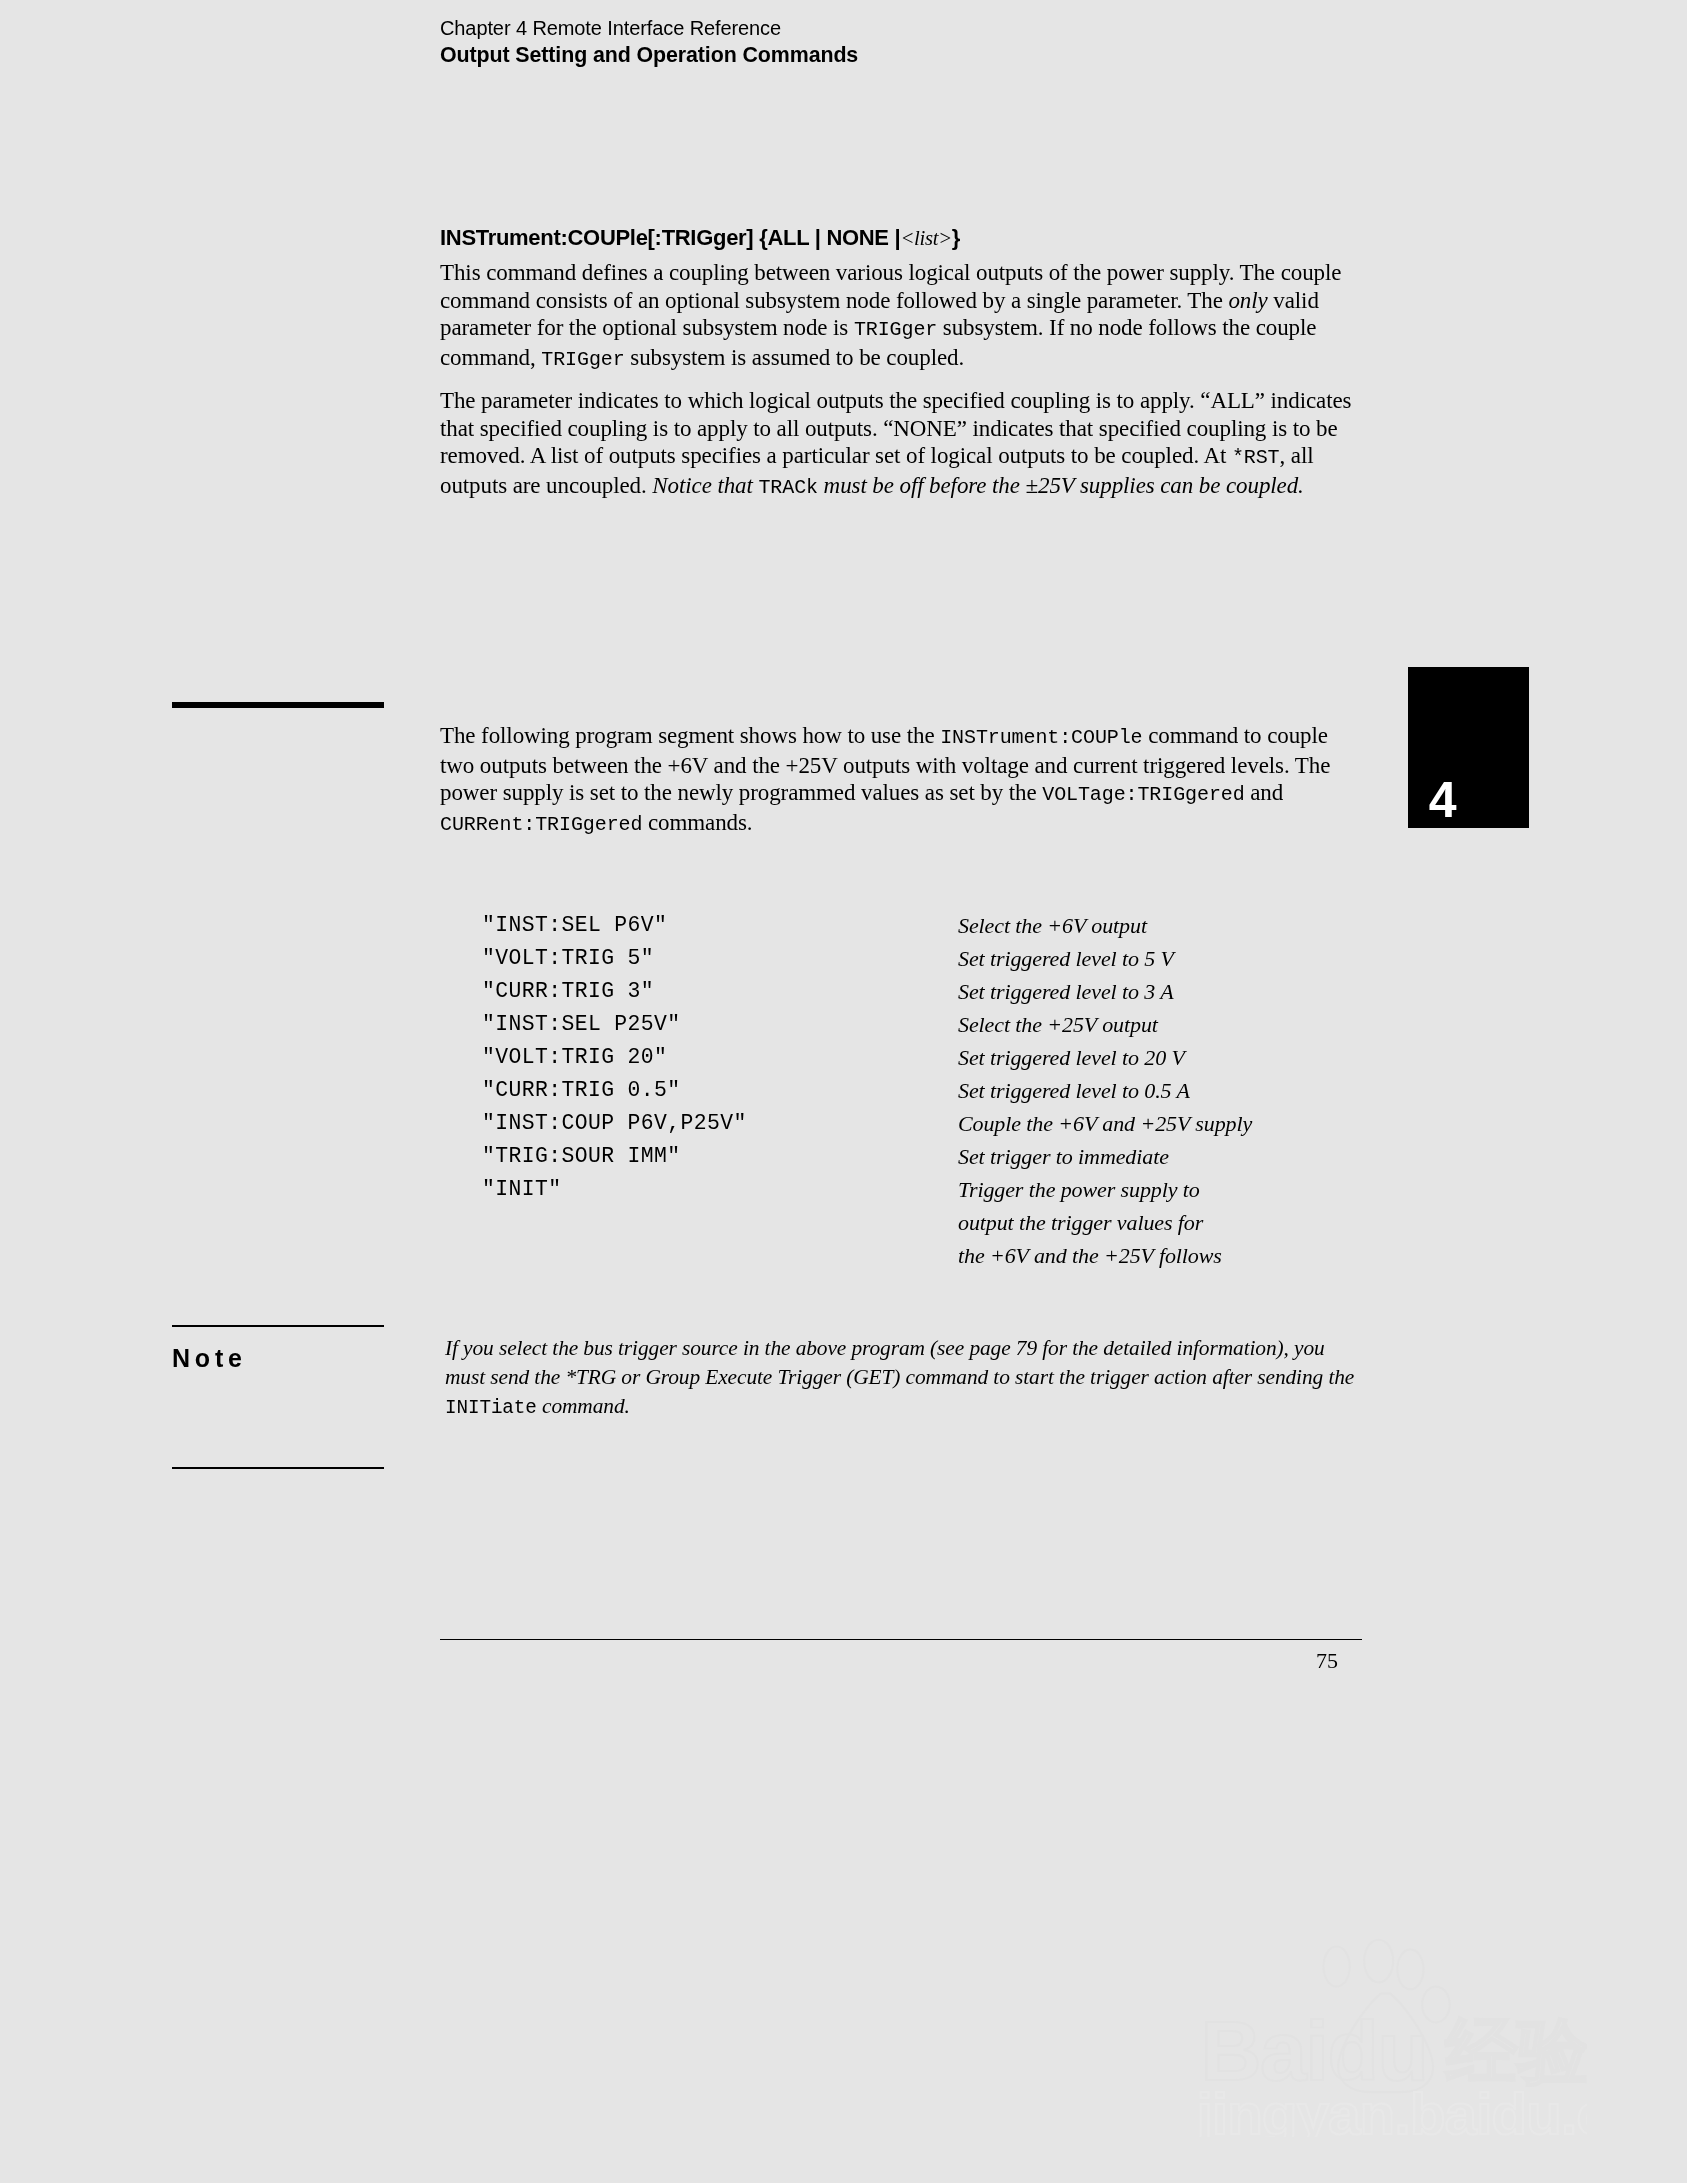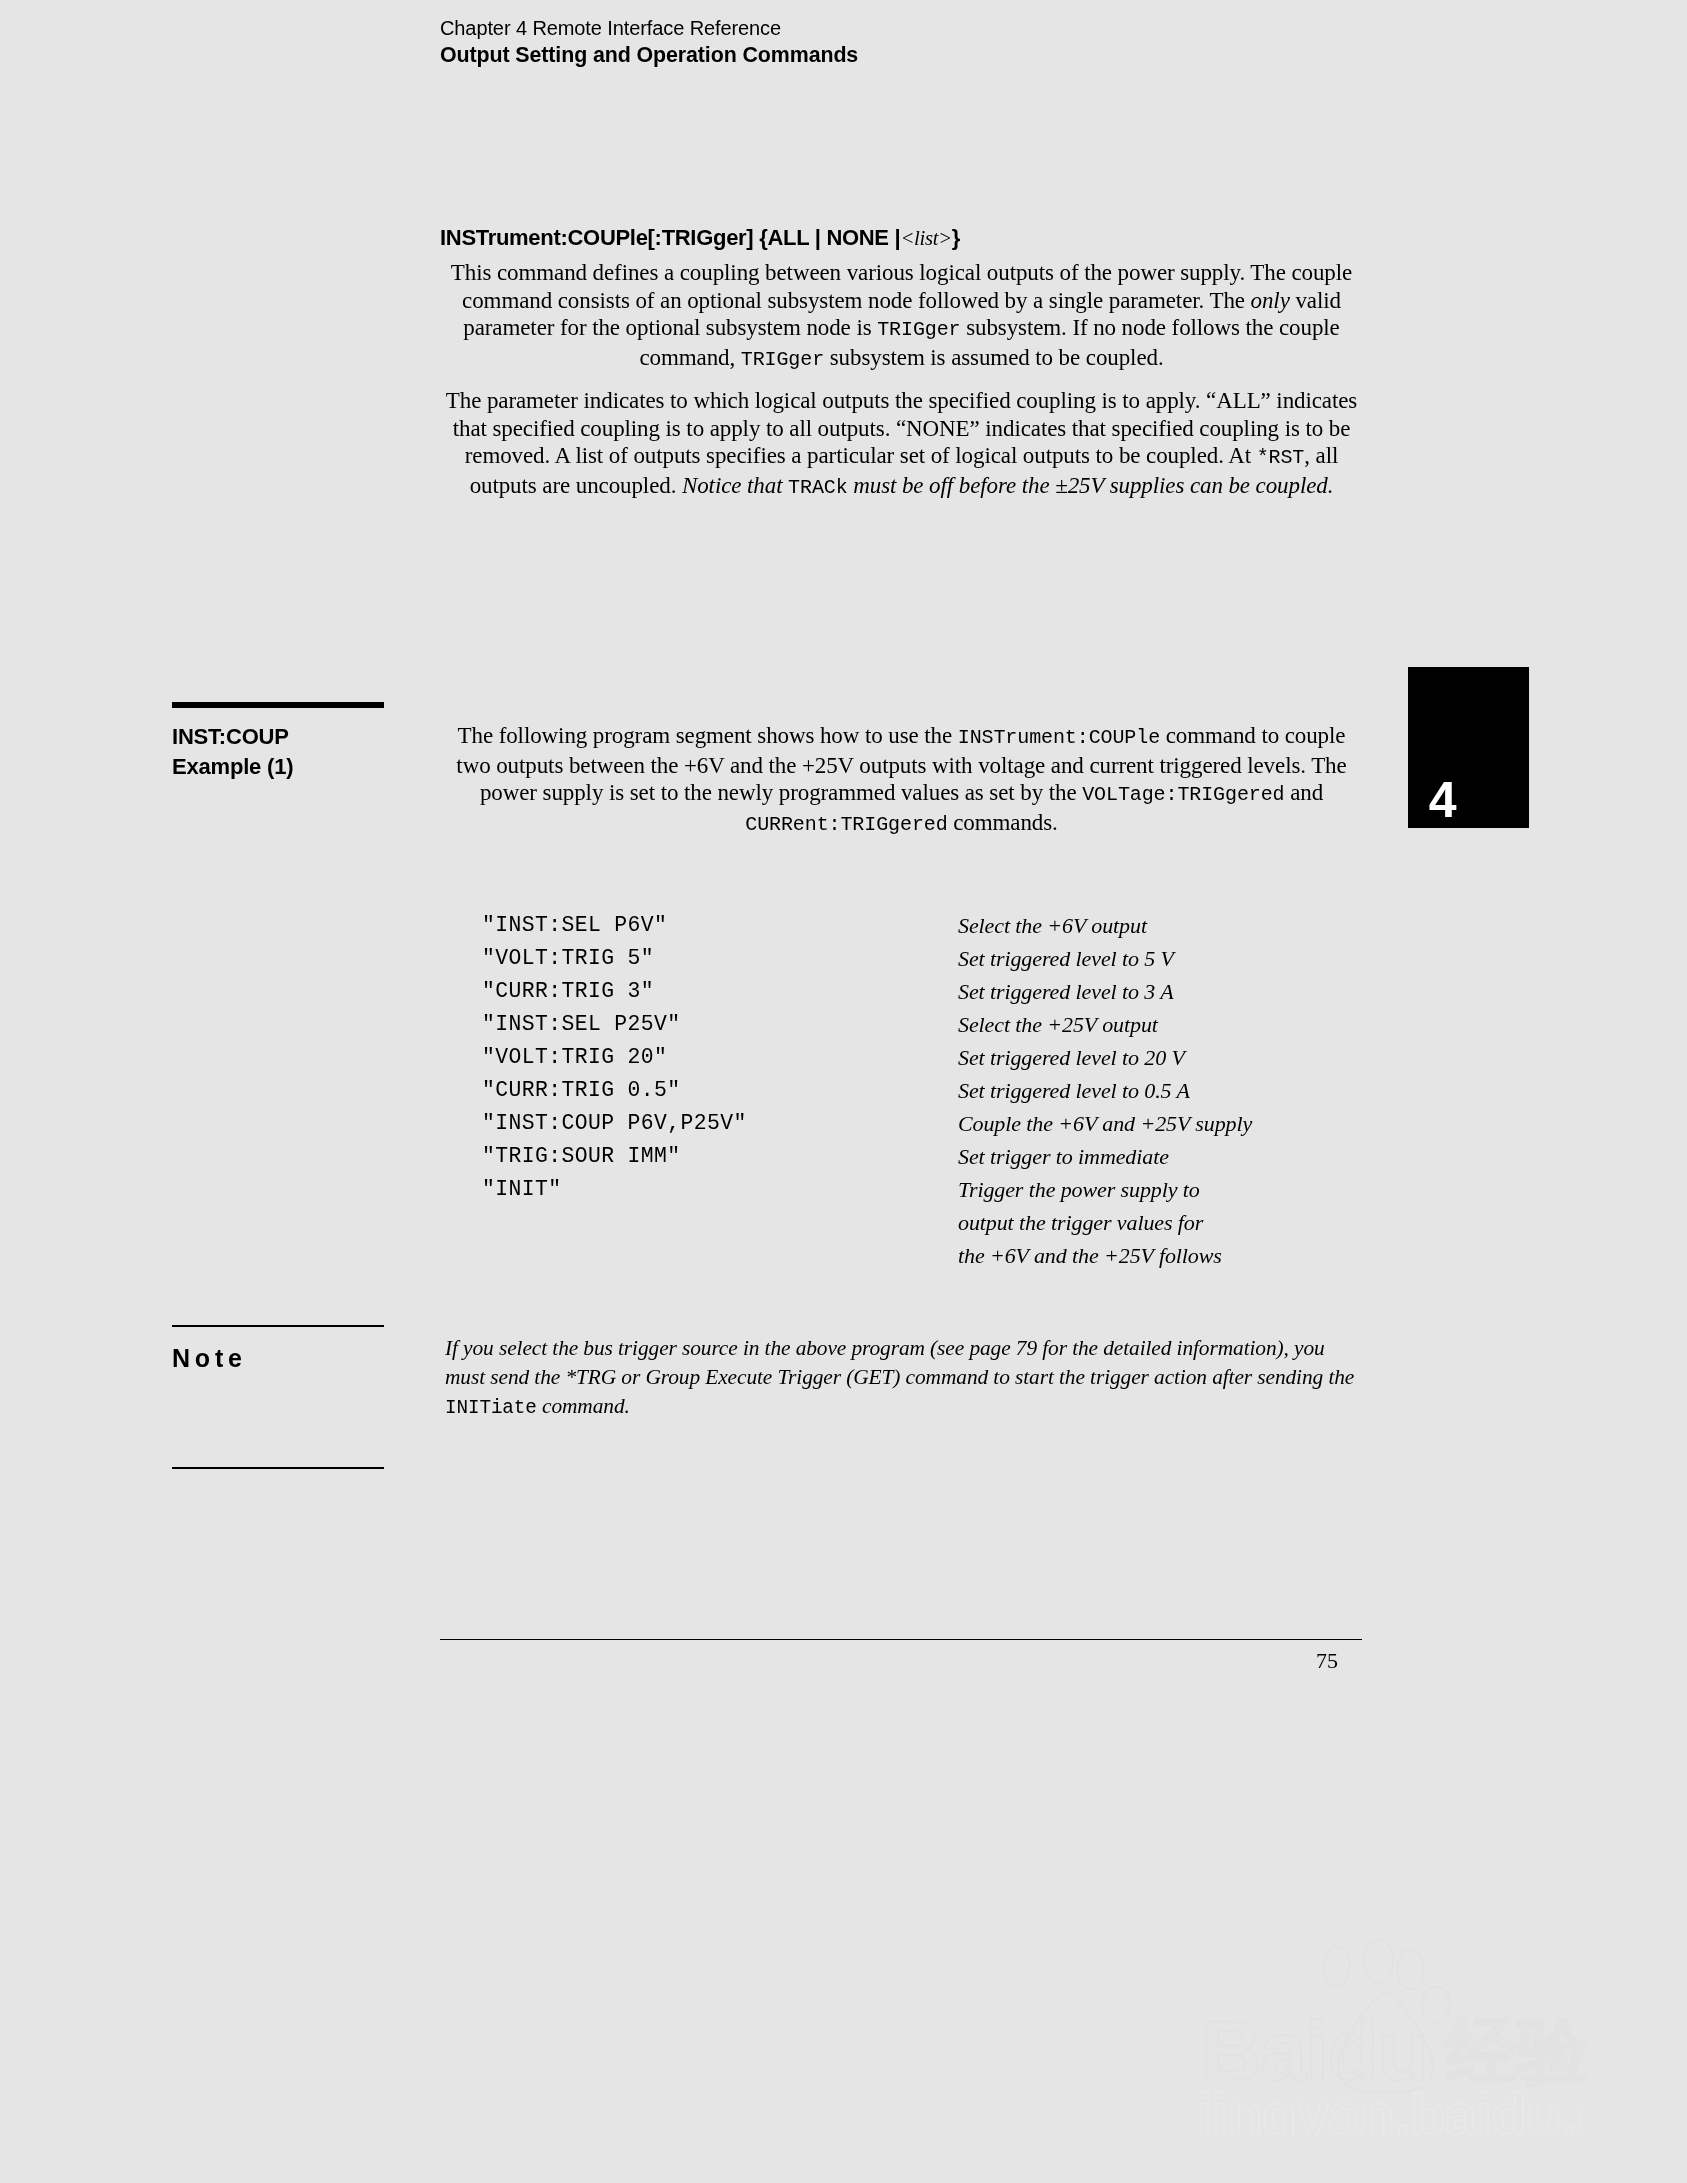--- a/index.html
+++ b/index.html
@@ -42,21 +42,21 @@
   
   .bodycol {
     position: absolute;
     left: 440px;
     width: 923px;
   }
   p.para {
     margin: 0 0 13.8px 0;
     font-size: 23px;
     line-height: 27.6px;
-    text-align: center;
+    text-align: left;
     font-family: "Liberation Serif", serif;
     letter-spacing: -0.1px;
   }
   .mono {
     font-family: "Liberation Mono", monospace;
     font-size: 20px;
     letter-spacing: -0.1px;
   }
   .ital { font-style: italic; }
 
@@ -249,24 +249,20 @@
   <div class="syntax"><span>INSTrument:COUPle[:TRIGger] {ALL | NONE |</span><span class="listvar">&lt;list&gt;</span><span>}</span></div>
 
   <div class="bodycol" style="top:259px;">
     <p class="para"><span>This command defines a coupling between various logical outputs of the power supply. The couple command consists of an optional subsystem node followed by a single parameter. The </span><span class="ital">only</span><span> valid parameter for the optional subsystem node is </span><span class="mono">TRIGger</span><span> subsystem. If no node follows the couple command, </span><span class="mono">TRIGger</span><span> subsystem is assumed to be coupled.</span></p>
 
     <p class="para"><span>The parameter indicates to which logical outputs the specified coupling is to apply. “ALL” indicates that specified coupling is to apply to all outputs. “NONE” indicates that specified coupling is to be removed. A list of outputs specifies a particular set of logical outputs to be coupled. At </span><span class="mono">*RST</span><span>, all outputs are uncoupled. </span><span class="ital">Notice that </span><span class="mono">TRACk</span><span class="ital"> must be off before the ±25V supplies can be coupled.</span></p>
   </div>
 
   <div class="rule-thick" style="top:702px; width:212px;"></div>
 
-  <div class="sidelabel" style="top:722px;">
-    <div>INST:COUP</div>
-    <div>Example (1)</div>
-  </div>
 
   <div class="bodycol" style="top:722px;">
     <p class="para"><span>The following program segment shows how to use the </span><span class="mono">INSTrument:COUPle</span><span> command to couple two outputs between the +6V and the +25V outputs with voltage and current triggered levels. The power supply is set to the newly programmed values as set by the </span><span class="mono">VOLTage:TRIGgered</span><span> and </span><span class="mono">CURRent:TRIGgered</span><span> commands.</span></p>
   </div>
 
   <div class="codeblock">
     <div class="codeline">
       <span class="code-cmd">"INST:SEL P6V"</span>
       <span class="code-cmt">Select the +6V output</span>
     </div>

